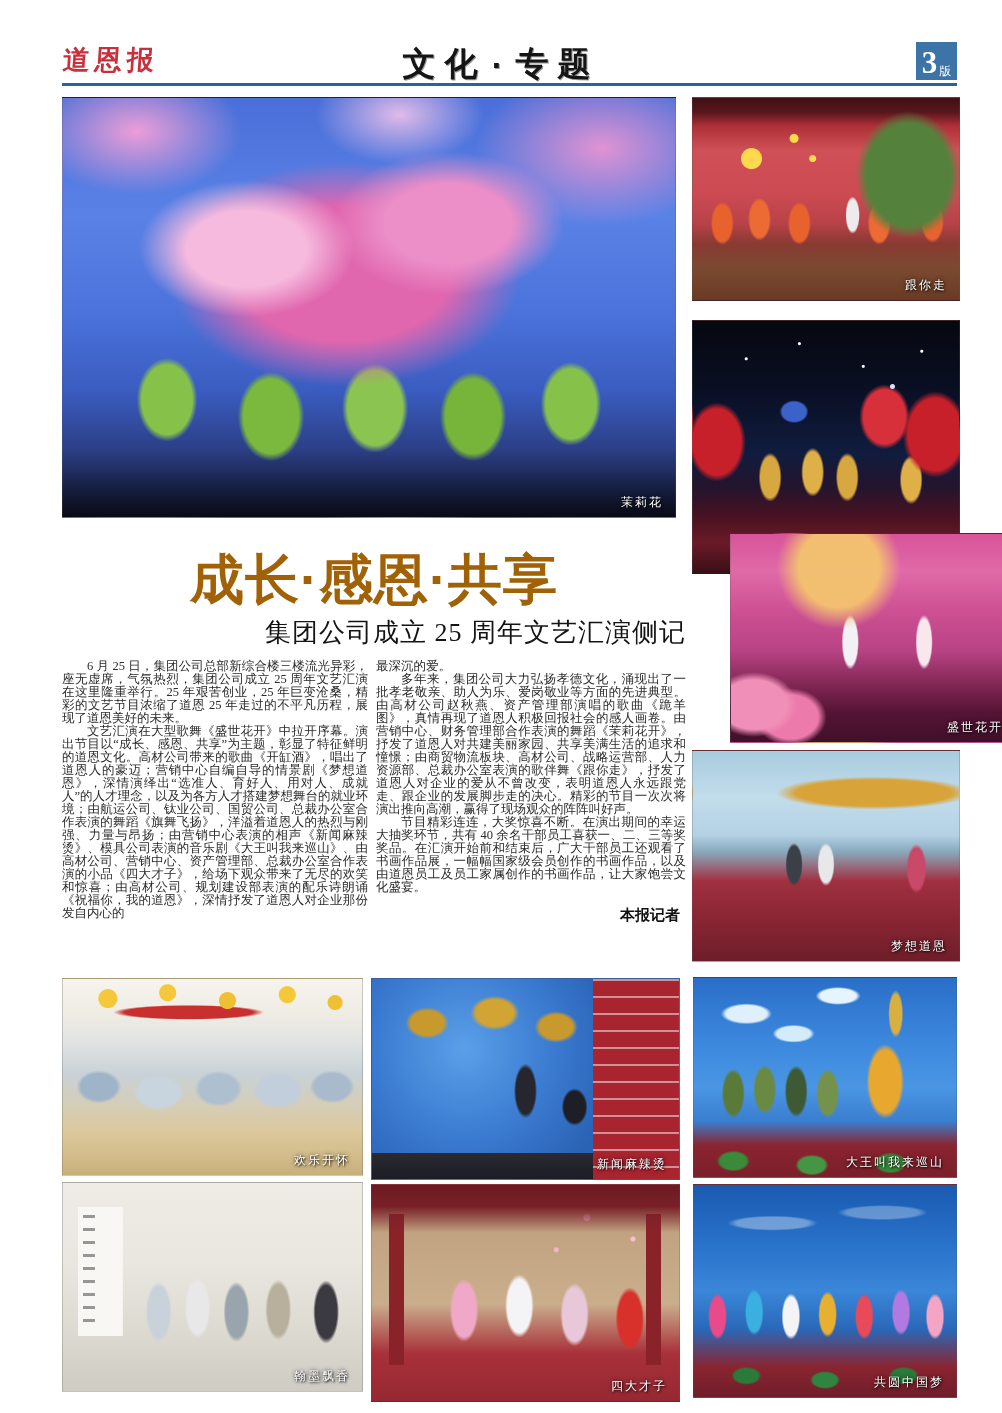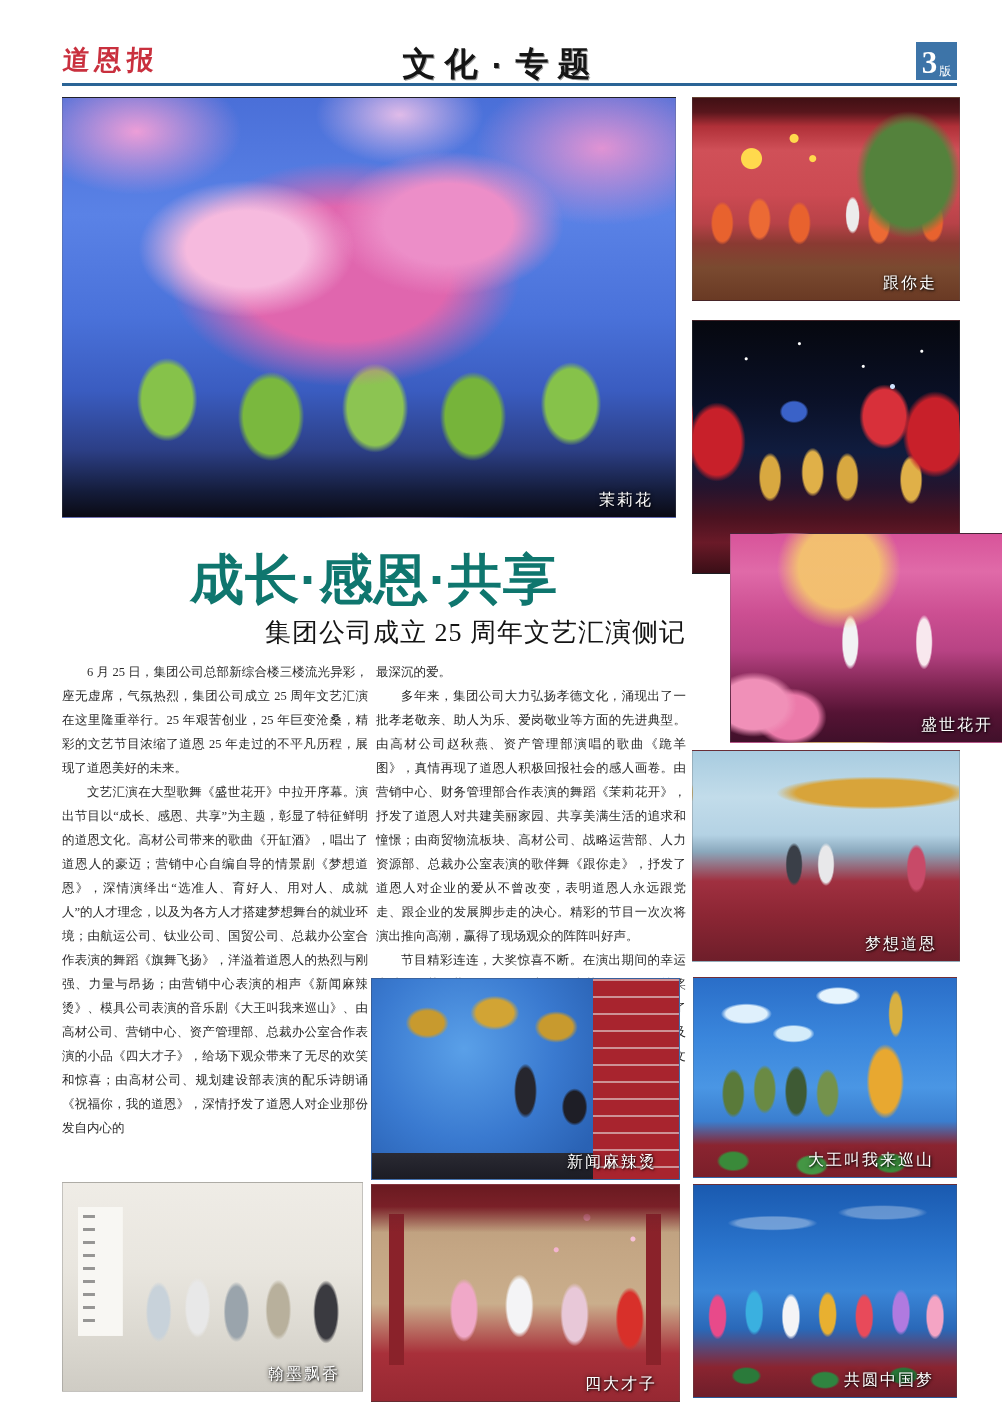--- a/index.html
+++ b/index.html
@@ -15,21 +15,21 @@
             font-family:Liberation Mono, monospace;text-shadow:1px 1px 0 #9a9a9a;}
   .page-box{position:absolute;left:916px;top:42px;width:41px;height:38px;
             background:#3d74a8;color:#fff;display:flex;align-items:flex-end;
             justify-content:center;gap:2px;padding-bottom:2px;box-sizing:border-box;}
   .page-box .num{font-size:31px;line-height:30px;font-weight:bold;font-family:"Liberation Serif",serif;}
   .page-box .lab{font-size:12px;line-height:14px;}
   .rule{position:absolute;left:62px;top:83px;width:895px;height:3px;background:#2a6496;}
 
   
   .photo{position:absolute;box-sizing:border-box;border:1px solid rgba(90,90,90,.28);}
-  .cap{position:absolute;right:22px;bottom:6px;color:#ffffff;font-size:16px;
+  .cap{position:absolute;right:12px;bottom:6px;color:#ffffff;font-size:12px;
        letter-spacing:2px;font-family:Liberation Serif, serif;
        text-shadow:0 0 4px rgba(0,0,0,.75),1px 1px 2px rgba(0,0,0,.8);white-space:nowrap;}
 
   .ph-main{left:62px;top:97px;width:614px;height:421px;background:
     radial-gradient(ellipse 150px 90px at 12% 8%, rgba(245,160,215,.95), rgba(245,160,215,0) 70%),
     radial-gradient(ellipse 180px 110px at 88% 12%, rgba(240,150,210,.9), rgba(240,150,210,0) 70%),
     radial-gradient(ellipse 120px 70px at 55% 4%, rgba(250,200,235,.85), rgba(250,200,235,0) 70%),
     radial-gradient(ellipse 150px 95px at 30% 36%, #f6bade 0 40%, rgba(246,186,222,0) 72%),
     radial-gradient(ellipse 160px 100px at 63% 30%, #ec8ec8 0 40%, rgba(236,142,200,0) 72%),
     radial-gradient(ellipse 235px 150px at 46% 42%, #e066ae 0 45%, rgba(224,102,174,0) 75%),
@@ -158,26 +158,26 @@
     radial-gradient(ellipse 13px 32px at 65% 62%, #e84a5a 0 60%, rgba(232,74,90,0) 72%),
     radial-gradient(ellipse 13px 32px at 79% 60%, #b07ae0 0 60%, rgba(176,122,224,0) 72%),
     radial-gradient(ellipse 13px 32px at 92% 62%, #f4a4c4 0 60%, rgba(244,164,196,0) 72%),
     radial-gradient(ellipse 20px 12px at 20% 90%, #2a7a3a 0 60%, rgba(42,122,58,0) 75%),
     radial-gradient(ellipse 20px 12px at 50% 92%, #2f8440 0 60%, rgba(47,132,64,0) 75%),
     radial-gradient(ellipse 20px 12px at 80% 90%, #2a7a3a 0 60%, rgba(42,122,58,0) 75%),
     linear-gradient(180deg,#1a5ab0 0%,#2a74cc 30%,#3a86d8 50%,#2a68b8 68%,#8a2430 86%,#6e1e2a 100%);}
 
   
   .art-title{position:absolute;left:62px;top:544px;width:624px;text-align:center;
-             font-size:54px;font-weight:bold;color:#0f766e;letter-spacing:1px;
+             font-size:54px;font-weight:bold;color:#a16207;letter-spacing:1px;
              font-family:"Liberation Sans",sans-serif;}
   .art-subtitle{position:absolute;left:62px;top:615px;width:624px;text-align:right;
              font-size:26px;color:#141414;font-family:"Liberation Serif",serif;letter-spacing:1px;}
   .columns{position:absolute;left:62px;top:660px;width:624px;display:flex;gap:8px;
-           font-size:12.5px;line-height:24px;color:#2a2a2a;text-align:justify;
+           font-size:12.5px;line-height:13px;color:#2a2a2a;text-align:justify;
            font-family:"Liberation Serif",serif;}
   .col-l{width:306px;} .col-r{width:310px;}
   .columns p{margin:0;text-indent:2em;}
   .columns p.no-indent{text-indent:0;}
   .byline{margin-top:14px;text-align:right;font-weight:bold;font-size:15px;
           font-family:"Liberation Sans",sans-serif;color:#111;padding-right:6px;}
 </style>
 </head>
 <body>
 
@@ -217,20 +217,23 @@
       <p>文艺汇演在大型歌舞《盛世花开》中拉开序幕。演出节目以“成长、感恩、共享”为主题，彰显了特征鲜明的道恩文化。高材公司带来的歌曲《开缸酒》，唱出了道恩人的豪迈；营销中心自编自导的情景剧《梦想道恩》，深情演绎出“选准人、育好人、用对人、成就人”的人才理念，以及为各方人才搭建梦想舞台的就业环境；由航运公司、钛业公司、国贸公司、总裁办公室合作表演的舞蹈《旗舞飞扬》，洋溢着道恩人的热烈与刚强、力量与昂扬；由营销中心表演的相声《新闻麻辣烫》、模具公司表演的音乐剧《大王叫我来巡山》、由高材公司、营销中心、资产管理部、总裁办公室合作表演的小品《四大才子》，给场下观众带来了无尽的欢笑和惊喜；由高材公司、规划建设部表演的配乐诗朗诵《祝福你，我的道恩》，深情抒发了道恩人对企业那份发自内心的</p>
     </div>
     <div class="col-r">
       <p class="no-indent">最深沉的爱。</p>
       <p>多年来，集团公司大力弘扬孝德文化，涌现出了一批孝老敬亲、助人为乐、爱岗敬业等方面的先进典型。由高材公司赵秋燕、资产管理部演唱的歌曲《跪羊图》，真情再现了道恩人积极回报社会的感人画卷。由营销中心、财务管理部合作表演的舞蹈《茉莉花开》，抒发了道恩人对共建美丽家园、共享美满生活的追求和憧憬；由商贸物流板块、高材公司、战略运营部、人力资源部、总裁办公室表演的歌伴舞《跟你走》，抒发了道恩人对企业的爱从不曾改变，表明道恩人永远跟党走、跟企业的发展脚步走的决心。精彩的节目一次次将演出推向高潮，赢得了现场观众的阵阵叫好声。</p>
       <p>节目精彩连连，大奖惊喜不断。在演出期间的幸运大抽奖环节，共有 40 余名干部员工喜获一、二、三等奖奖品。在汇演开始前和结束后，广大干部员工还观看了书画作品展，一幅幅国家级会员创作的书画作品，以及由道恩员工及员工家属创作的书画作品，让大家饱尝文化盛宴。</p>
       <div class="byline">本报记者</div>
     </div>
   </div>
 
+  <div class="photo ph-b1">
+    <span class="cap">欢乐开怀</span>
+  </div>
   <div class="photo ph-b2">
     <span class="cap">新闻麻辣烫</span>
   </div>
   <div class="photo ph-b3">
     <span class="cap">大王叫我来巡山</span>
   </div>
   <div class="photo ph-b4">
     <span class="cap">翰墨飘香</span>
   </div>
   <div class="photo ph-b5">

